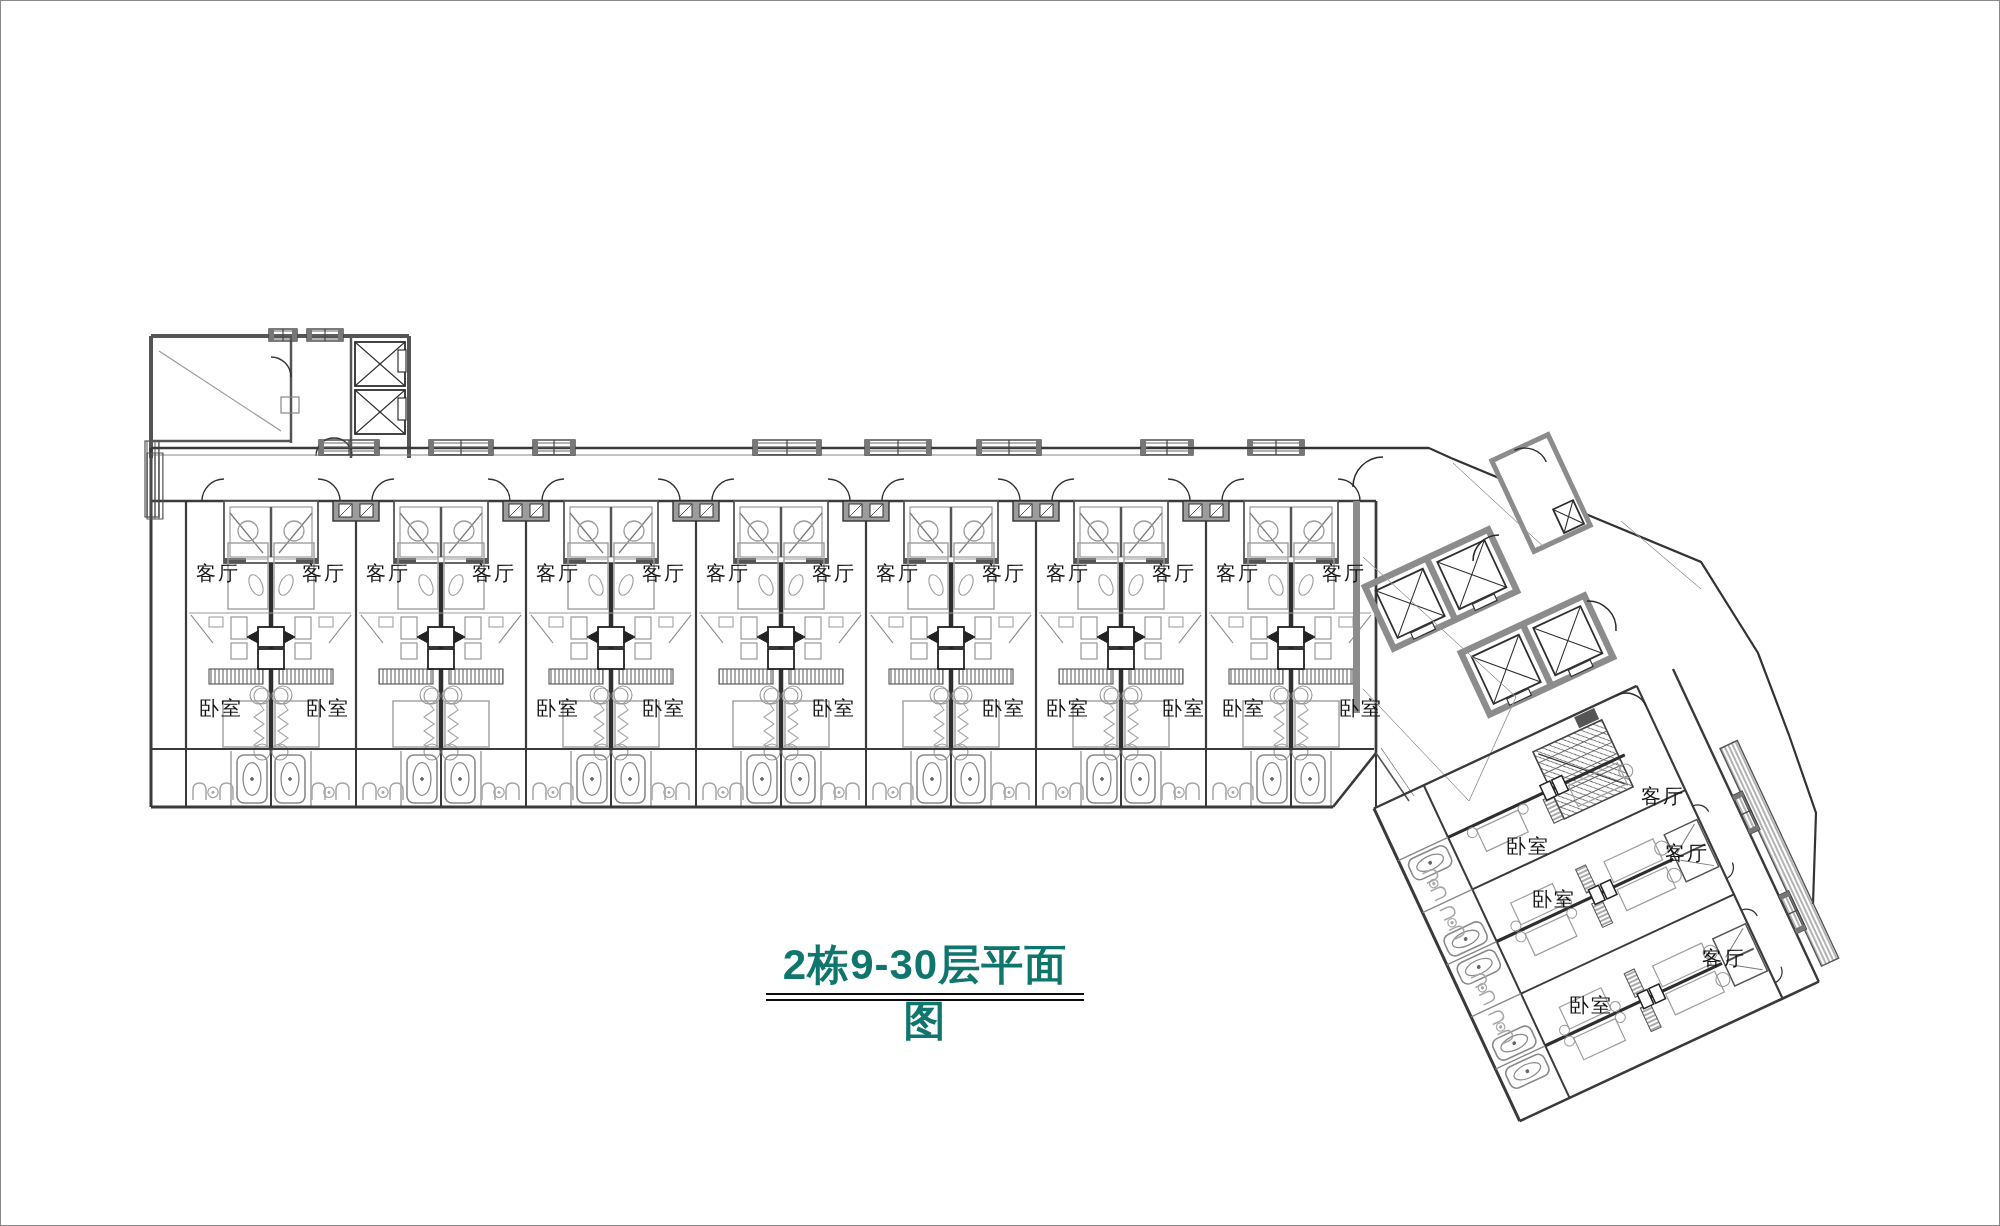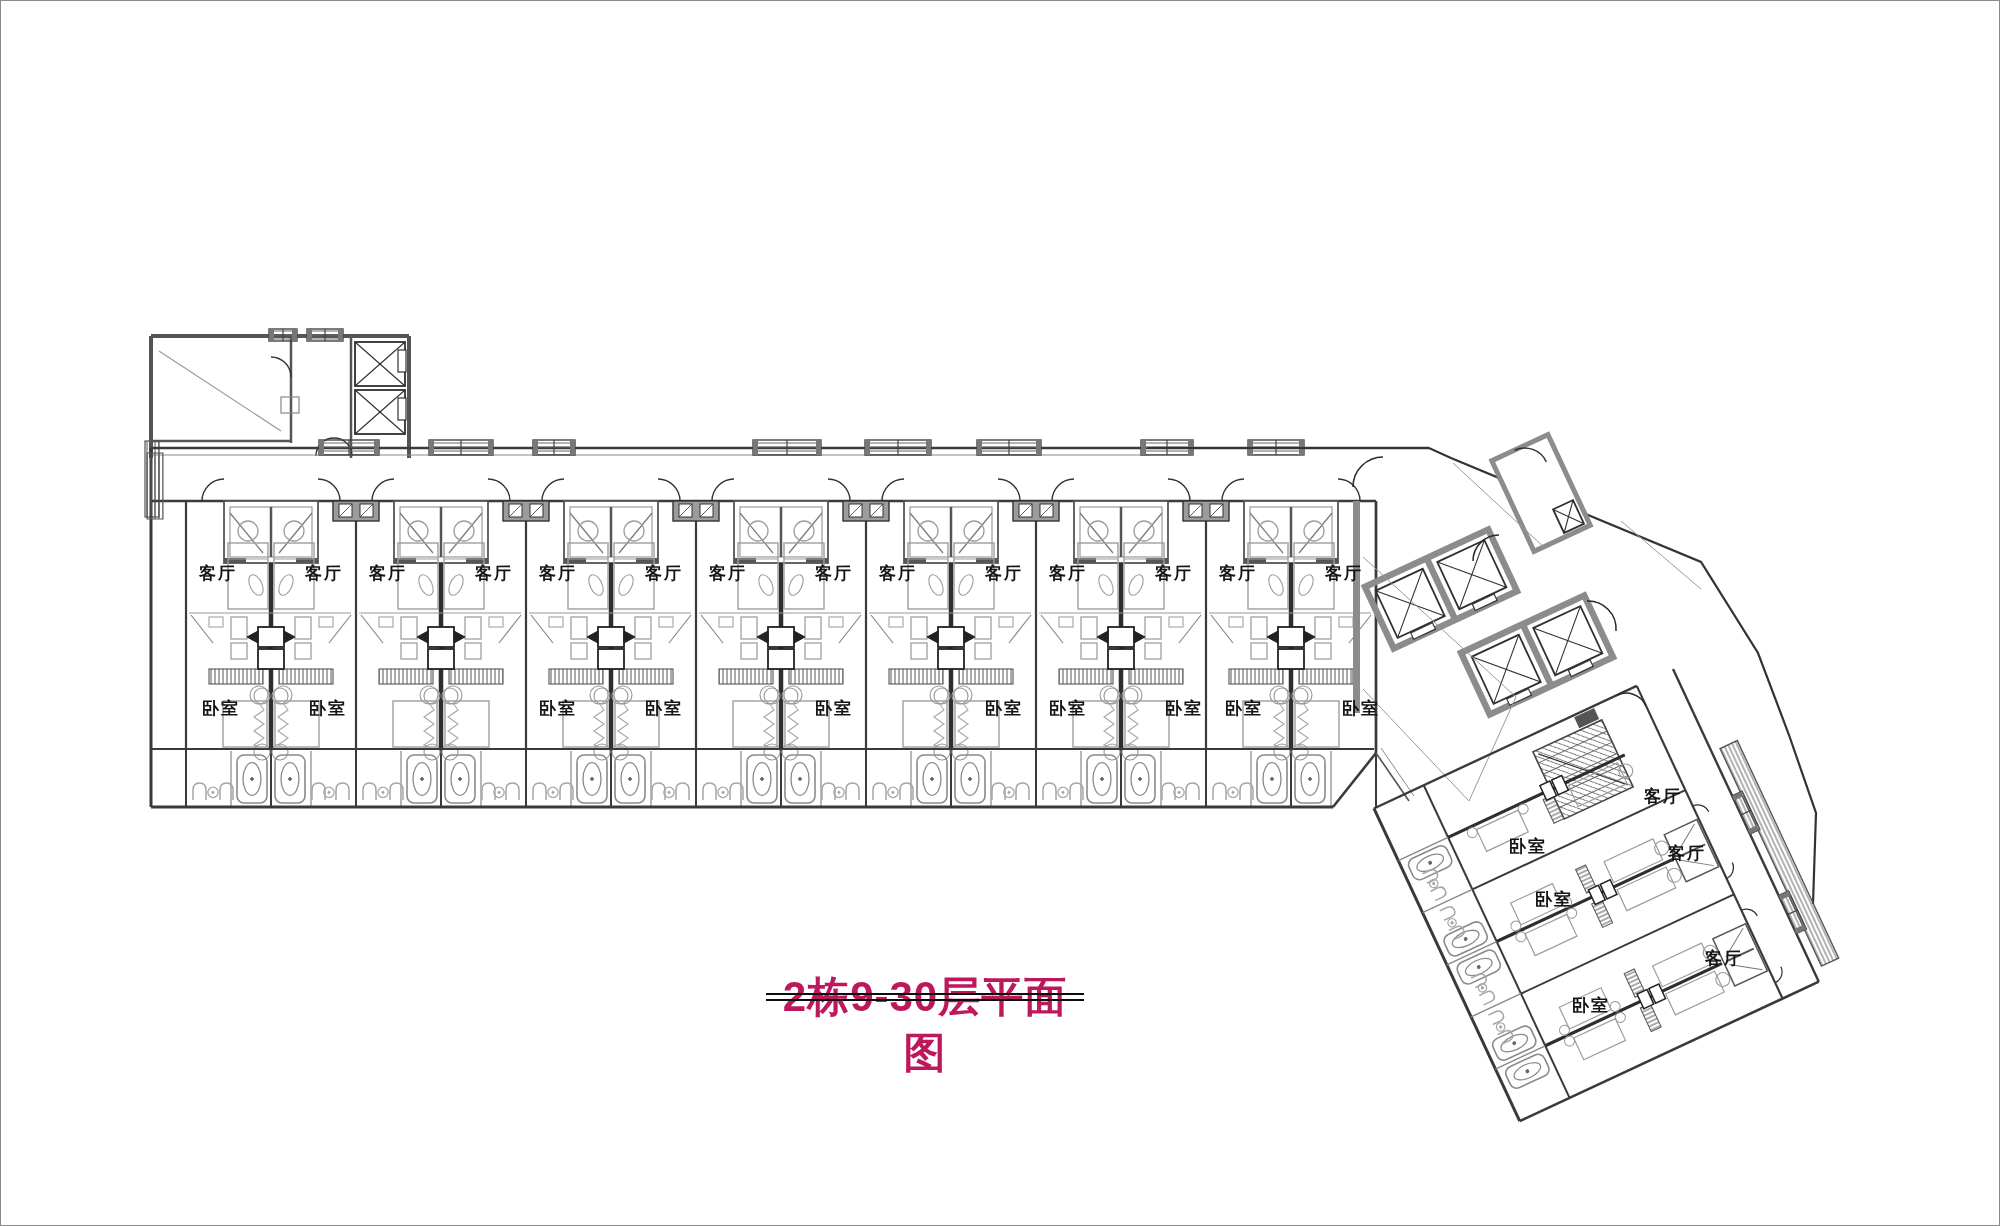--- a/index.html
+++ b/index.html
@@ -1,23 +1,23 @@
 <!DOCTYPE html>
 <html><head>
 <meta charset="utf-8">
 <style>
   html,body{margin:0;padding:0;background:#e8e8e8;}
   .canvas{position:relative;width:2000px;height:1226px;background:#ffffff;
     border:1px solid #8a8a8a;box-sizing:border-box;overflow:hidden;
     font-family:"Liberation Sans","DejaVu Sans",sans-serif;}
   svg.plan{position:absolute;left:0;top:0;}
-  .room-label{position:absolute;transform:translate(-50%,-50%);font-size:17px;
-    font-weight:bold;color:#141414;letter-spacing:2px;white-space:nowrap;}
+  .room-label{position:absolute;transform:translate(-50%,-50%);font-size:20px;
+    font-weight:normal;color:#141414;letter-spacing:2px;white-space:nowrap;}
   .plan-title{position:absolute;left:765px;top:936px;width:318px;text-align:center;
-    font-size:42px;font-weight:bold;color:#be185d;letter-spacing:1px;margin-top:32px;}
+    font-size:42px;font-weight:bold;color:#0f766e;letter-spacing:1px;}
   .title-underline{position:absolute;left:765px;width:318px;height:0;
     border-top:2.5px solid #0d0d0d;}
   .u1{top:992px;} .u2{top:998px;}
 </style>
 </head>
 <body>
 
 <div class="canvas">
   <svg class="plan" id="plan-svg" width="2000" height="1226" viewBox="0 0 2000 1226">
     <defs>

